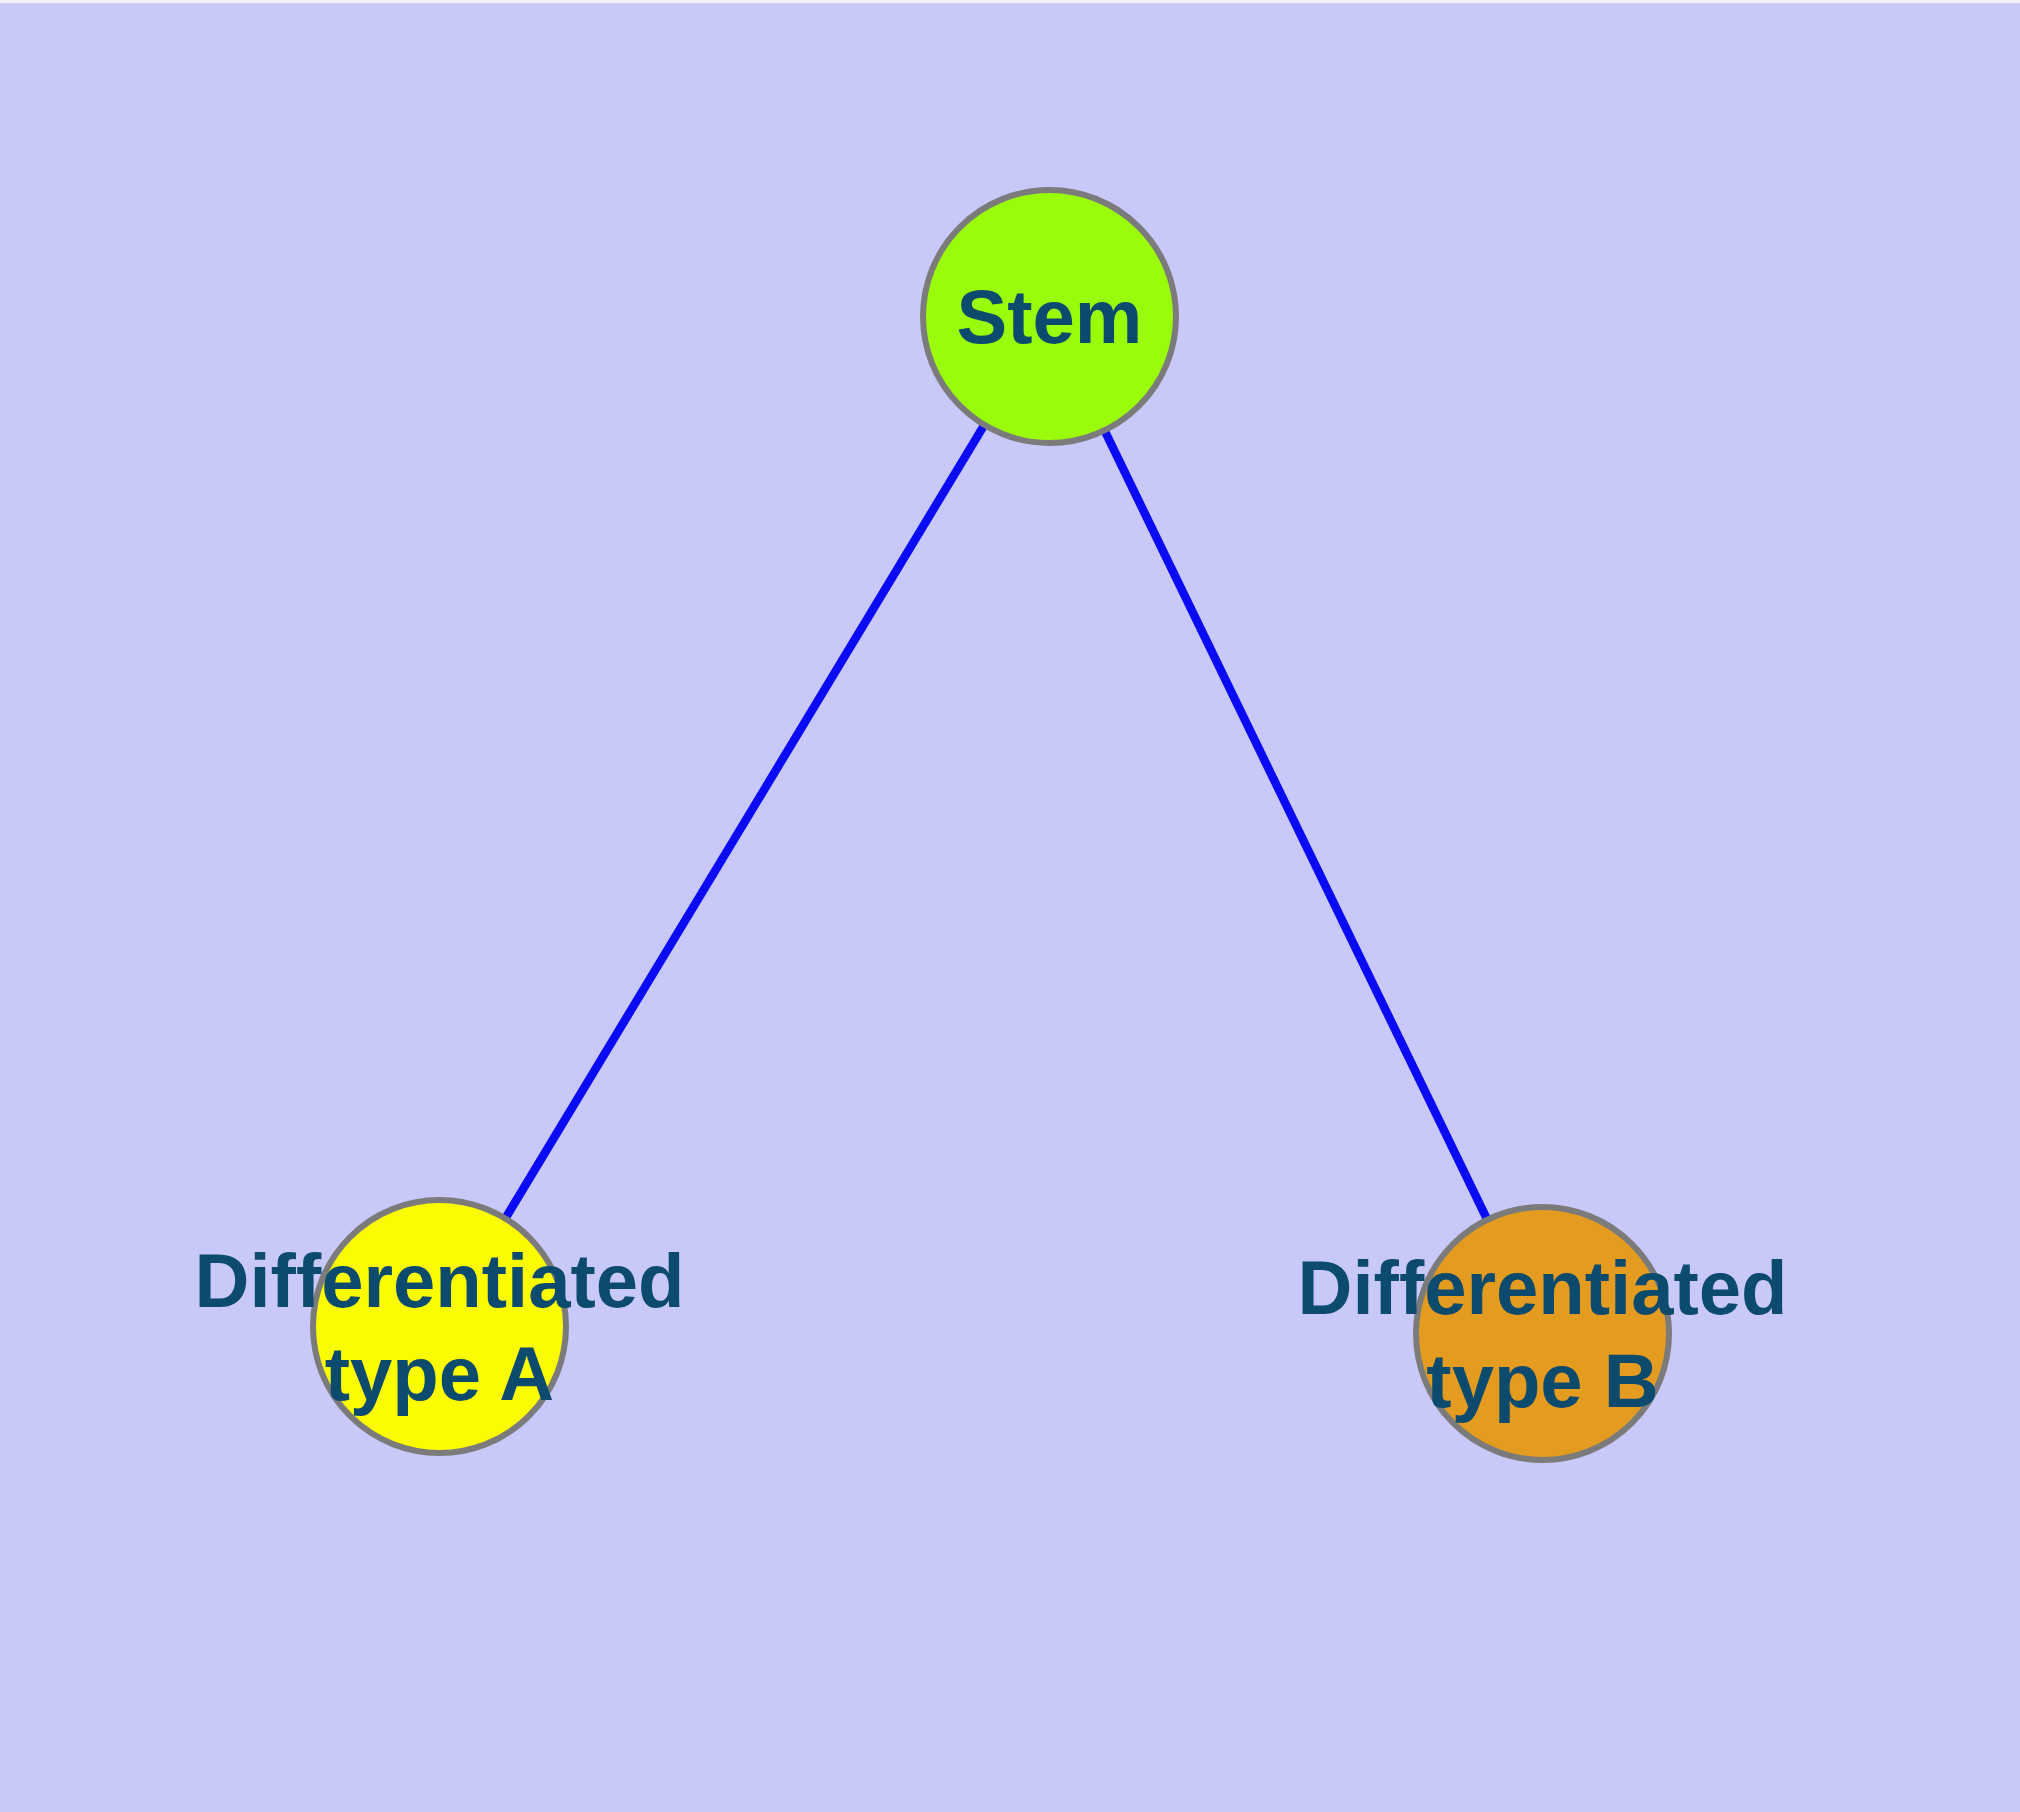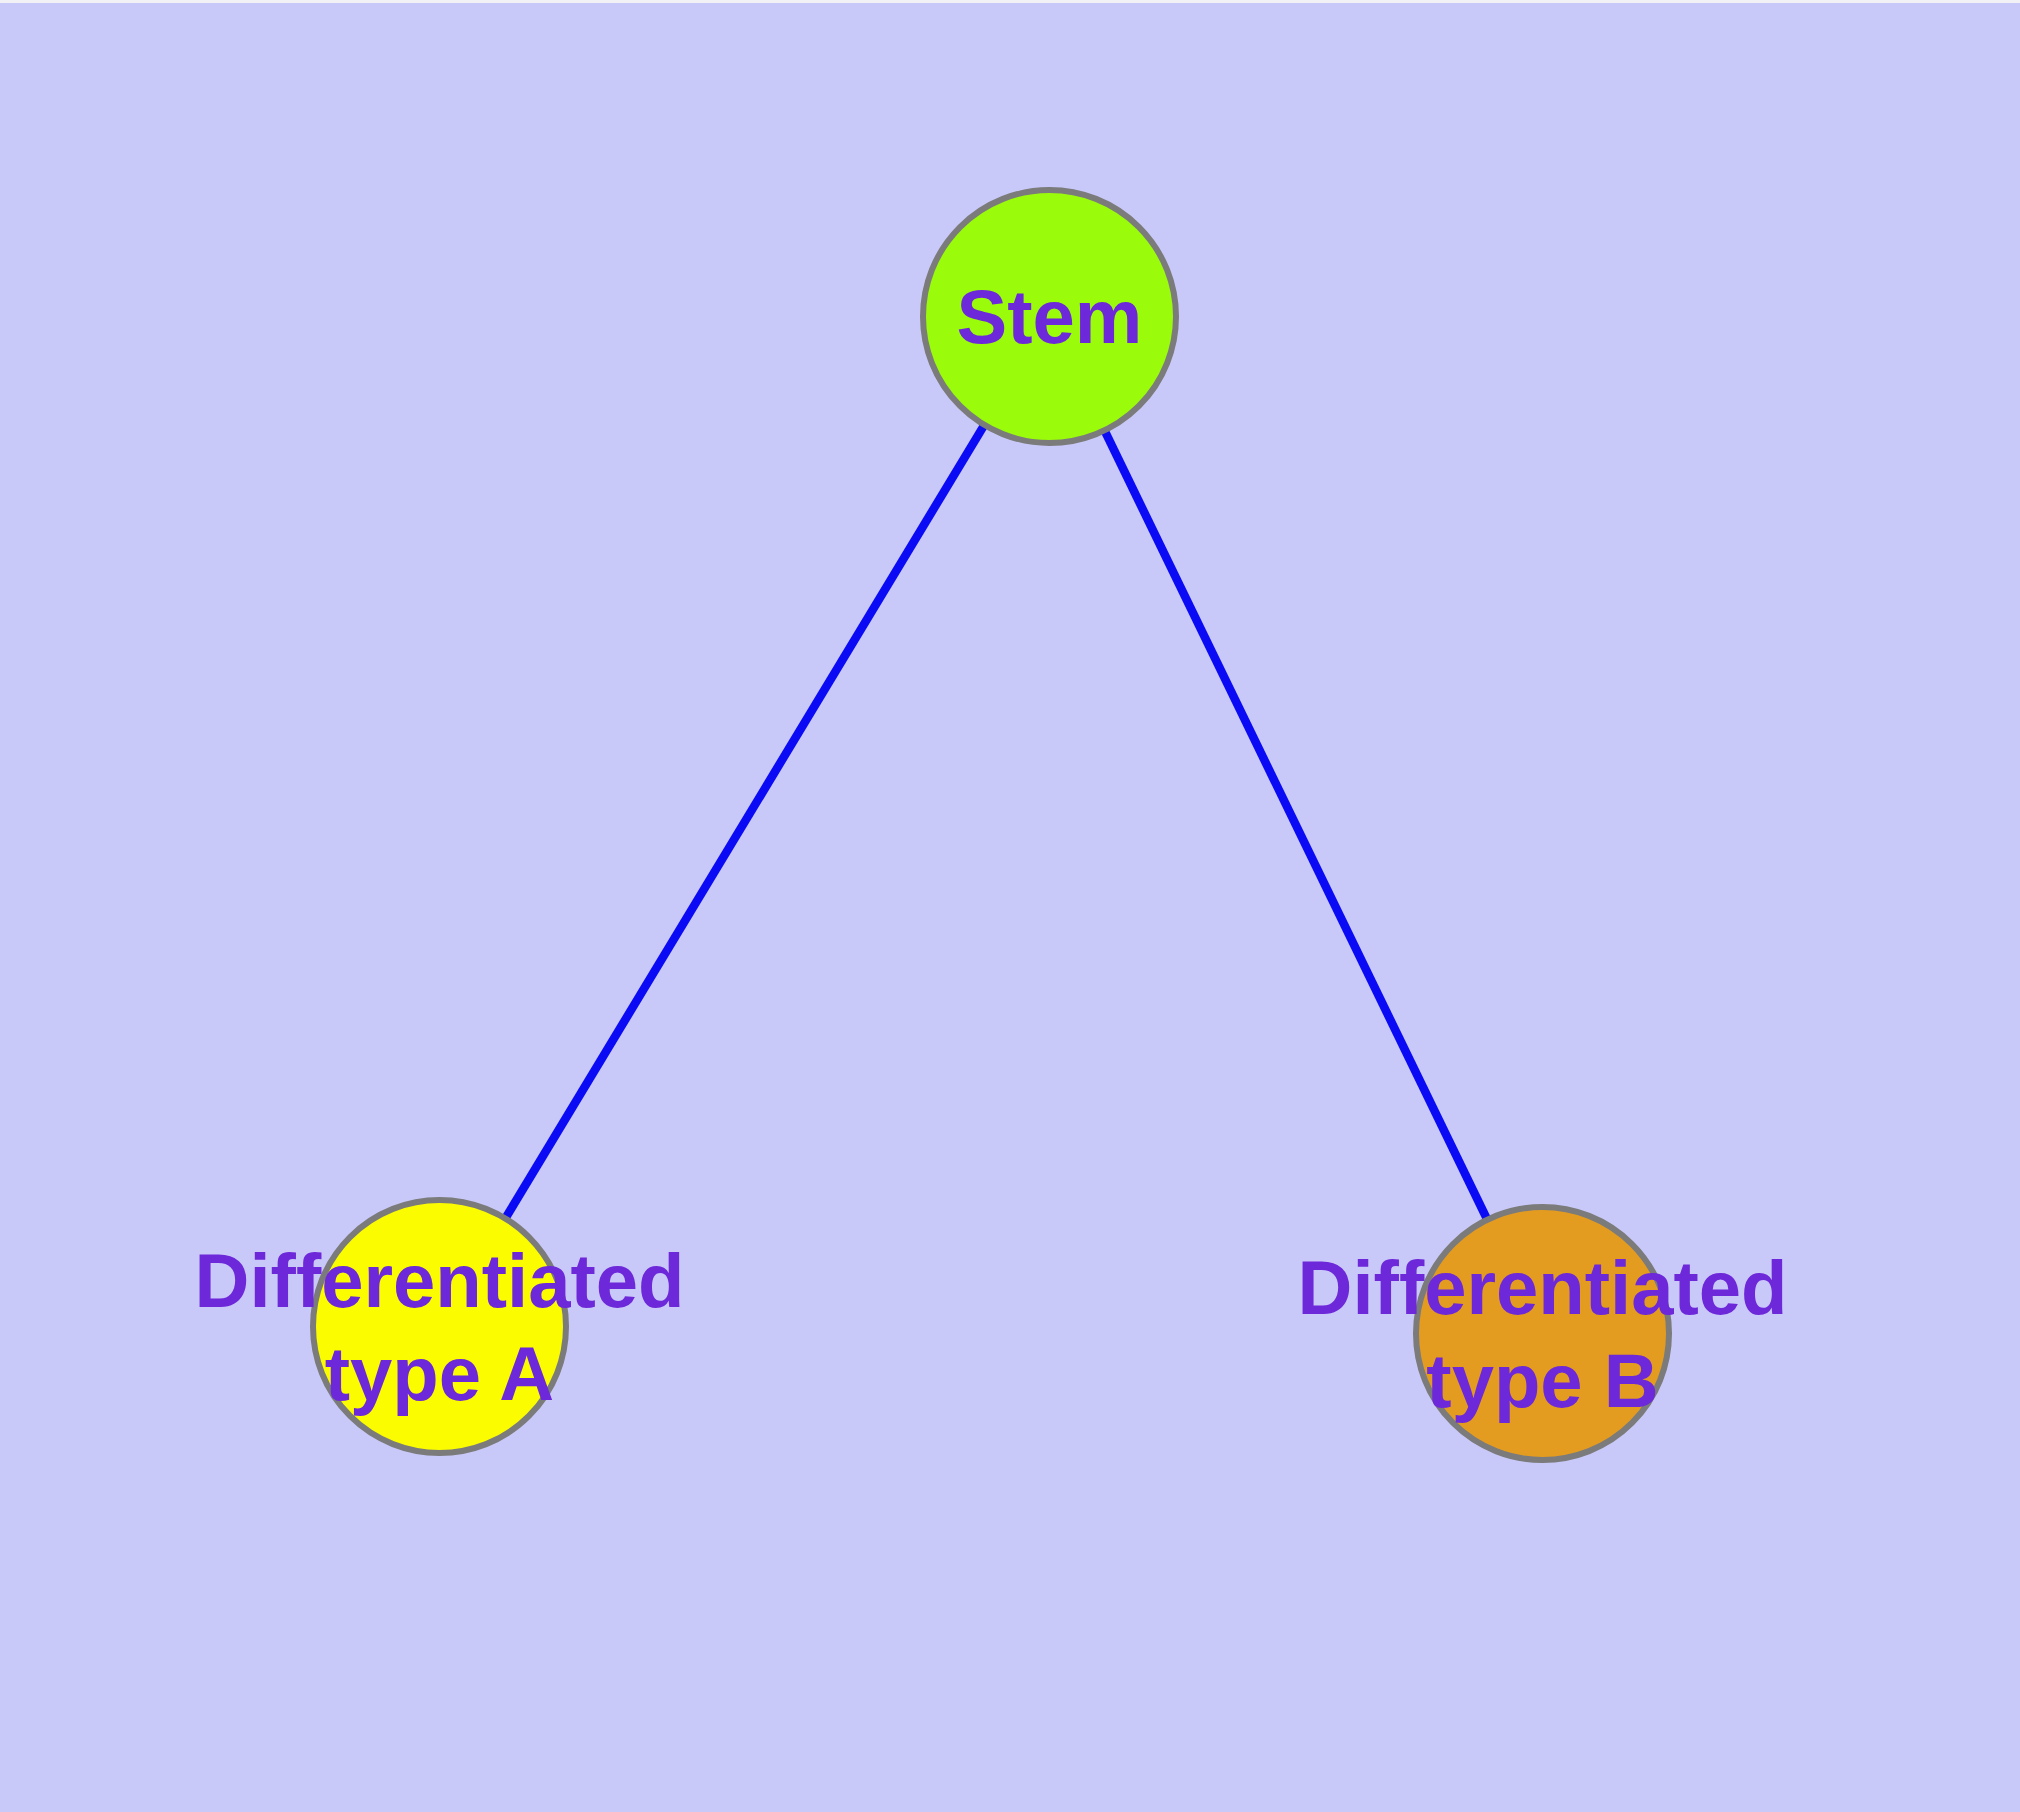--- a/index.html
+++ b/index.html
@@ -47,21 +47,21 @@
     position: absolute;
     width: 1017px;
     height: 271px;
     display: flex;
     align-items: center;
     justify-content: center;
     text-align: center;
     font-size: 76px;
     font-weight: bold;
     line-height: 93px;
-    color: #6d28d9;
+    color: #0c4a6e;
     white-space: pre-line;
     pointer-events: none;
   }
   .label-stem { left: 541px;  top: 181px; }
   .label-a    { left: -69px;  top: 1191px; }
   .label-b    { left: 1034px; top: 1198px; }
 </style>
 </head>
 <body>
 

